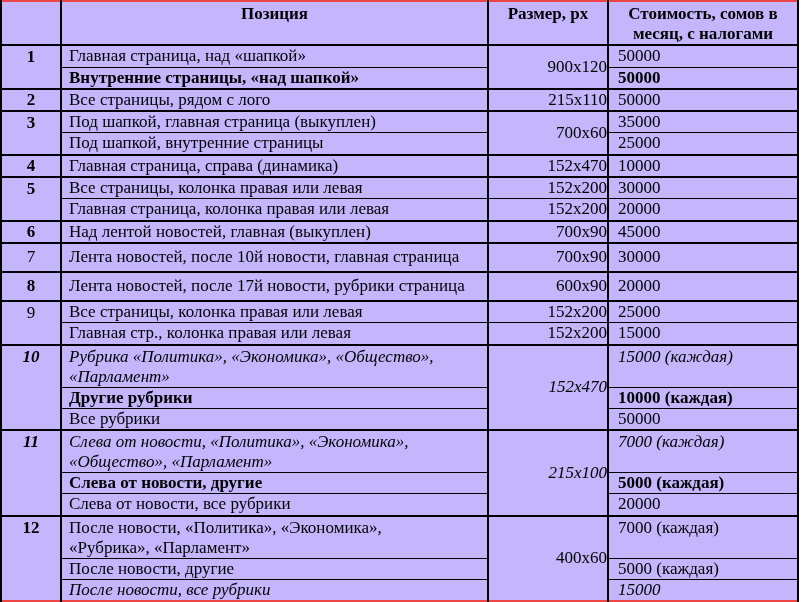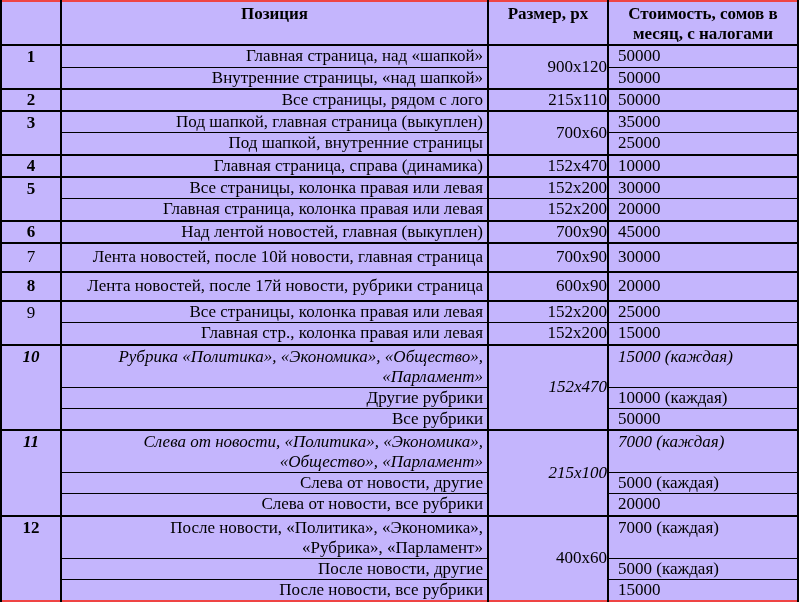--- a/index.html
+++ b/index.html
@@ -46,46 +46,46 @@
   }
   td.num {
     text-align: center;
     font-weight: bold;
     vertical-align: middle;
     font-size: 17px;
   }
   td.num.top { vertical-align: top; padding-top: 1px; }
   td.num.regular { font-weight: normal; }
   td.pos {
-    text-align: right;
+    text-align: left;
     padding-left: 7px;
     padding-right: 4px;
     vertical-align: middle;
     white-space: pre-line;
   }
   td.size {
     text-align: right;
     vertical-align: middle;
   }
   td.cost {
     text-align: left;
     padding-left: 9px;
     vertical-align: middle;
     margin-left: 40px;
   }
   tr.tall > td.pos, tr.tall > td.cost { vertical-align: top; padding-top: 1px; }
 
   
   tr.hh  { height: 40px; }
   tr.r22 { height: 22px; }
-  tr.r21 { height: 21px; }
+  tr.r21 { height: 21px; font-weight: bold; }
   tr.r29 { height: 29px; }
   tr.r42 { height: 42px; font-style: italic; }
   tr.r39 { height: 39px; }
-  tr.r20 { height: 20px; }
+  tr.r20 { height: 20px; font-style: italic; }
   tr.r19 { height: 19px; }
 </style>
 </head>
 <body>
 
 <table class="pricing">
   <colgroup>
     <col class="c-num">
       <col class="c-pos">
       <col class="c-size">

